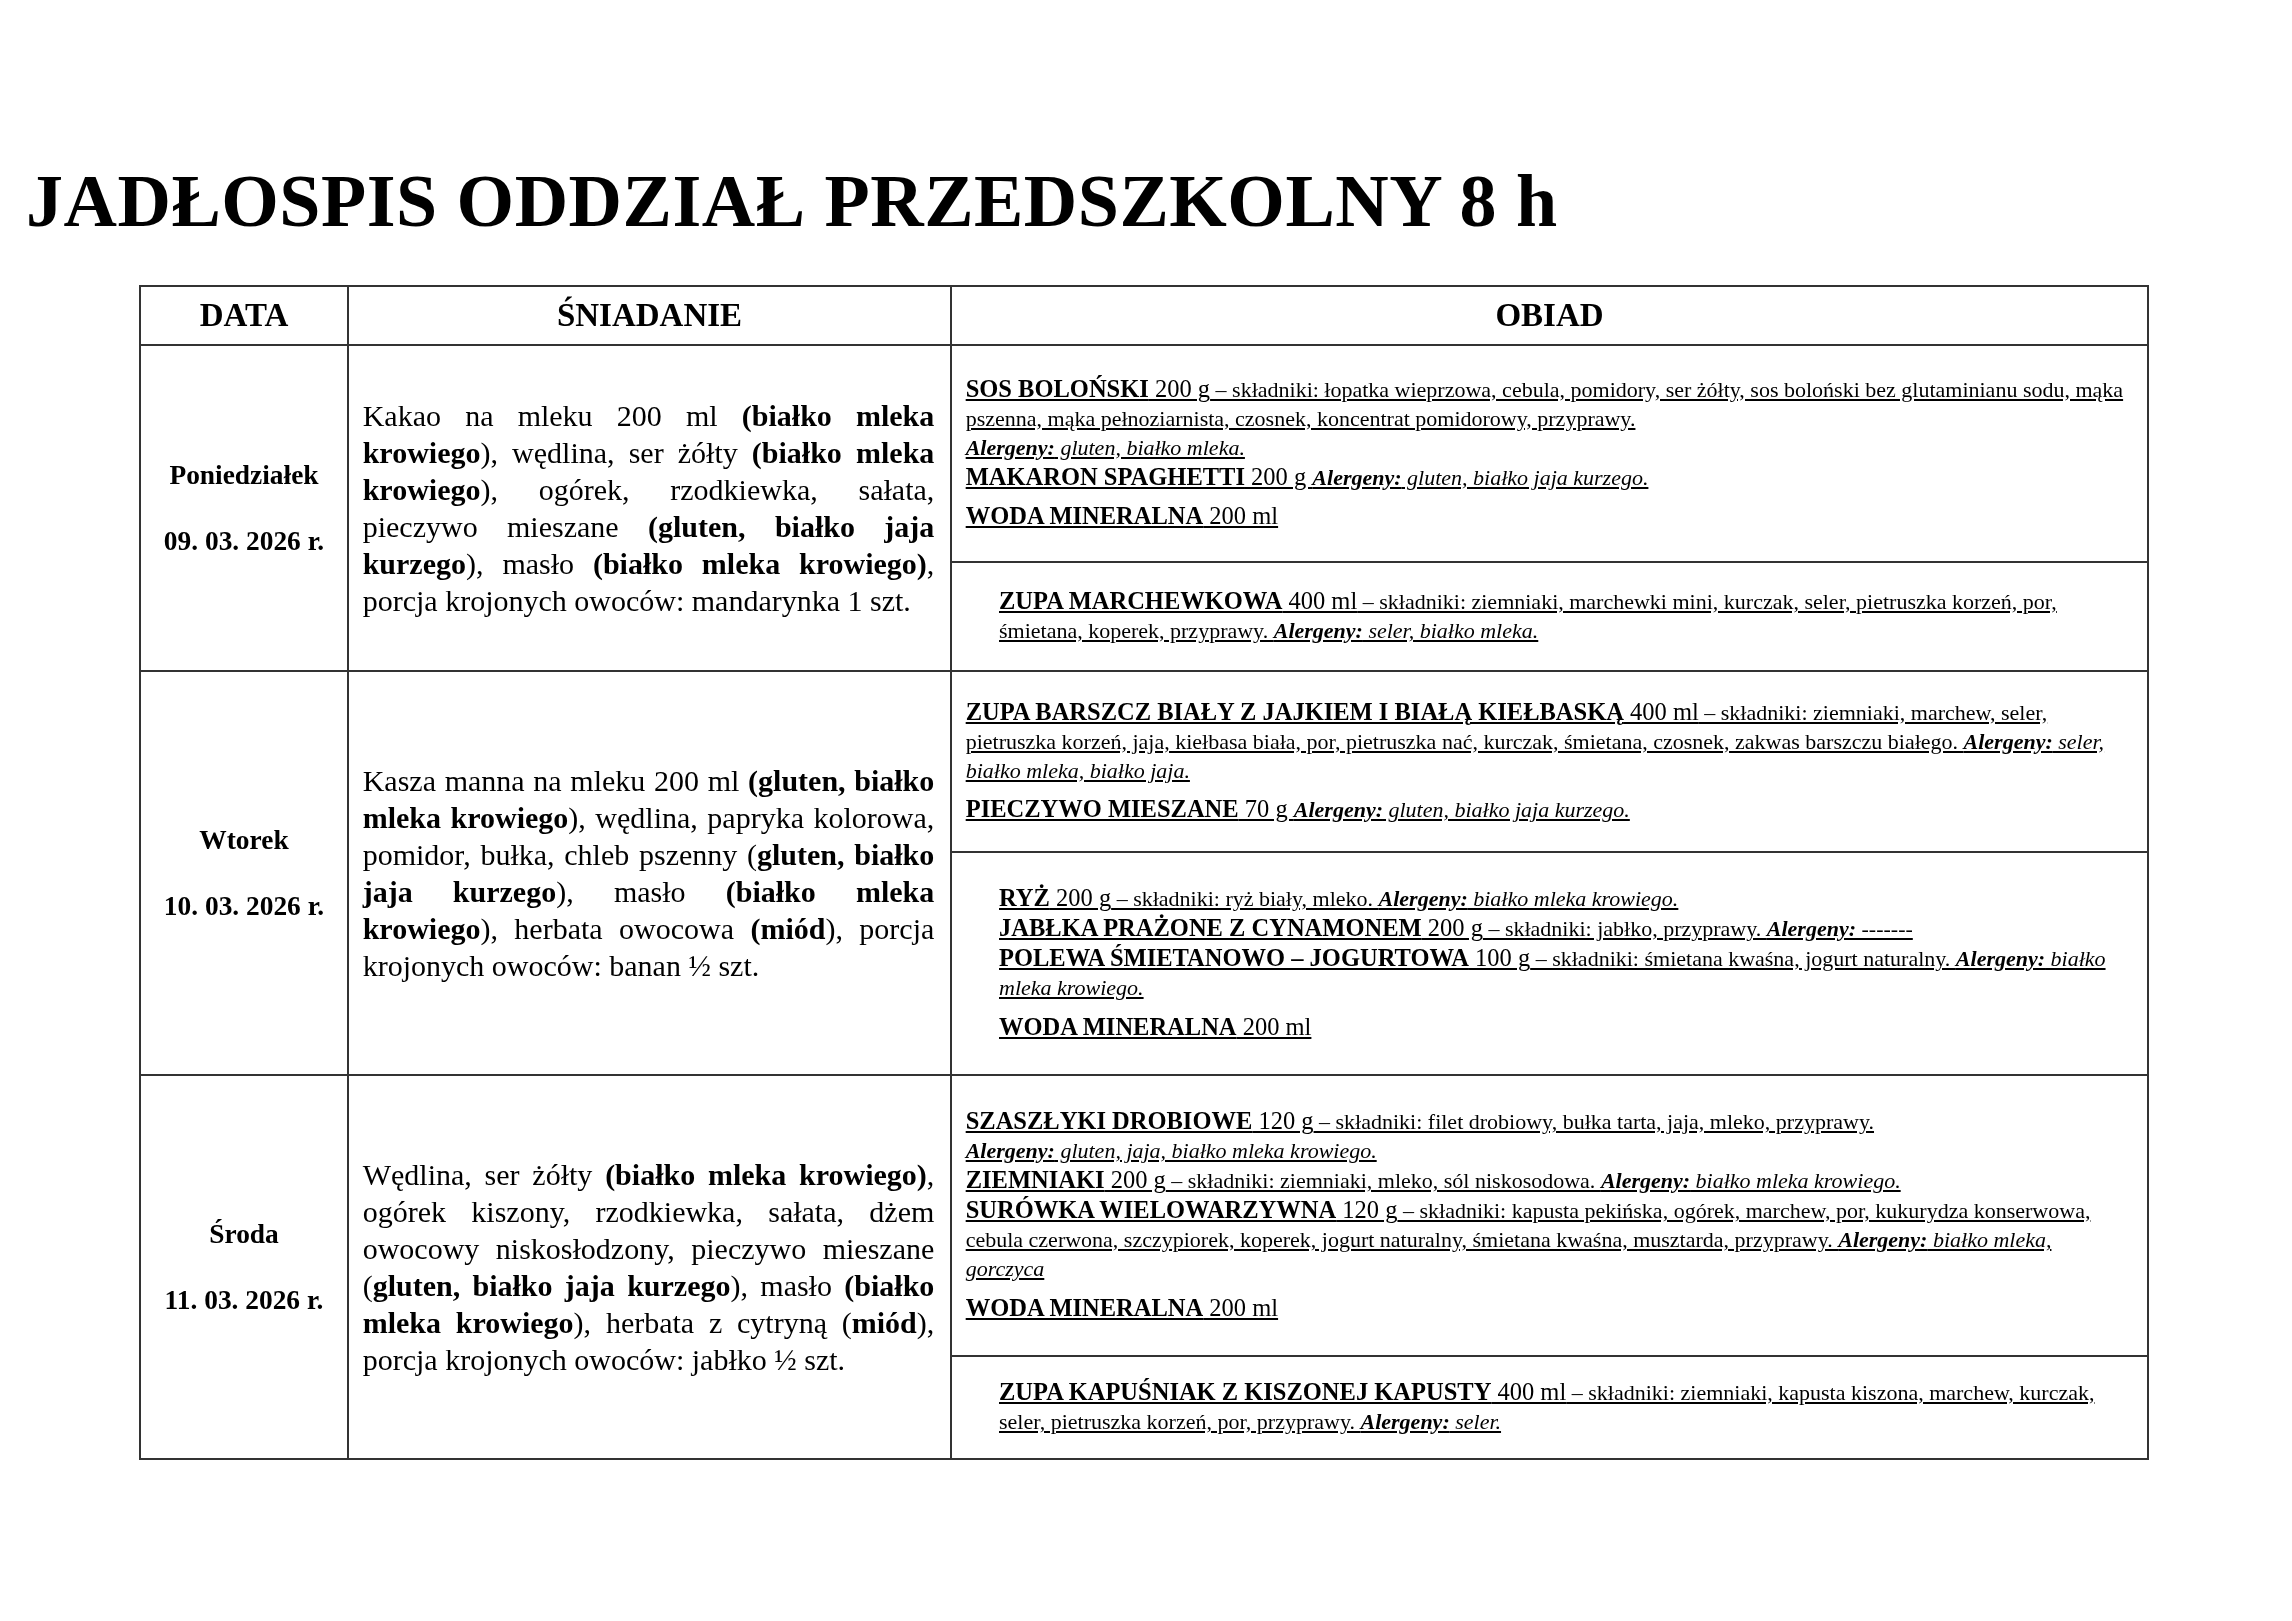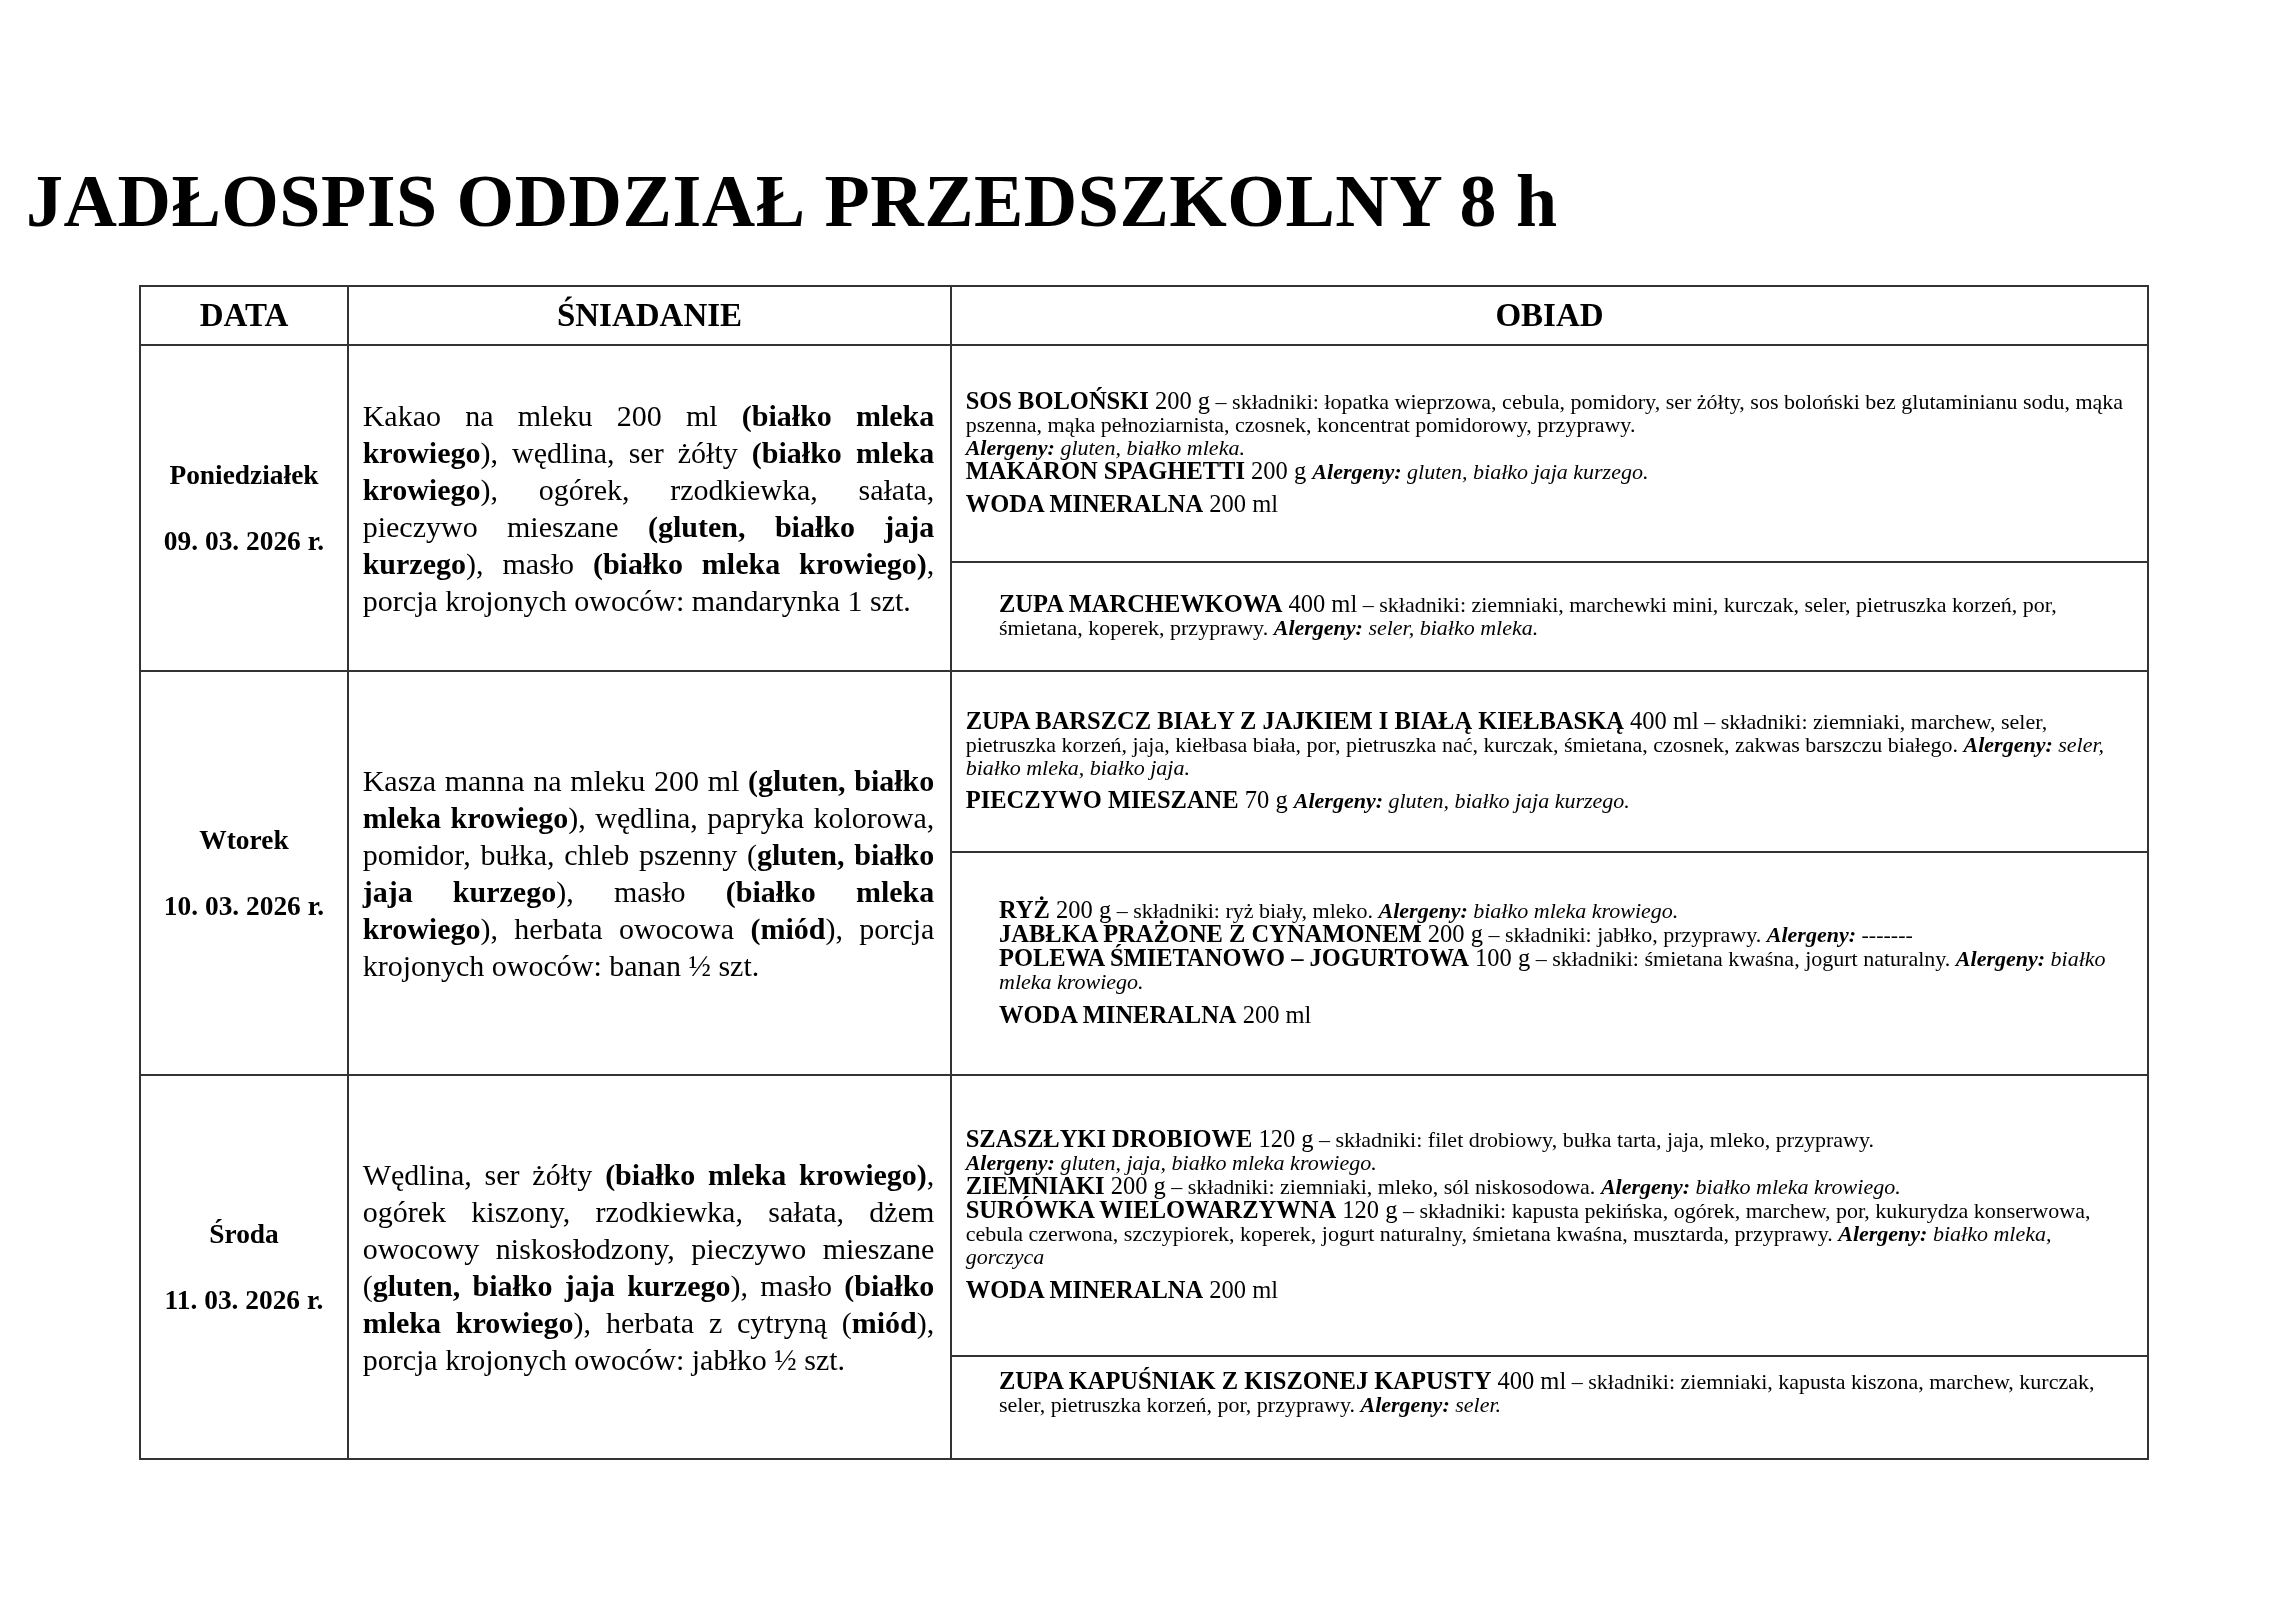--- a/index.html
+++ b/index.html
@@ -23,21 +23,21 @@
   col.c-bf { width: 603px; }
   col.c-din { width: 1197px; }
   th { font-weight: bold; font-size: 33px; height: 57px; text-align: center; }
   .date-cell { text-align: center; font-weight: bold; font-size: 27.4px; line-height: 33px; }
   .date-cell .day { display: block; margin-bottom: 33px; }
   .bf-cell {
     font-size: 30px; line-height: 37px; text-align: justify; padding: 0 15.7px 0 13.7px !important;
   }
   .bf-cell b { font-weight: bold; }
   .din-cell { padding: 0 !important; vertical-align: top !important; }
-  .sub { border-bottom: 2px solid #333; padding: 11.8px 13.7px 13.7px 13.7px; box-sizing: border-box; font-size: 22px; line-height: 23px; }
+  .sub { border-bottom: 2px solid #333; padding: 11.8px 13.7px 13.7px 13.7px; box-sizing: border-box; font-size: 22px; line-height: 29px; text-decoration: underline; }
   .sub:last-child { border-bottom: none; padding-left: 47px; }
   .dish { font-weight: bold; font-size: 24.5px; }
   .qty { font-size: 24.5px; }
   .alg { font-style: italic; }
   .alg b { font-style: italic; font-weight: bold; }
   .gap { display: block; height: 9.8px; }
   .line { display: block; }
 </style>
 </head>
 <body>
@@ -105,21 +105,21 @@
         <td class="din-cell">
           <div class="sub" style="height: 281px; display: flex; flex-direction: column; justify-content: center;">
             <div>
               <span class="line"><b class="dish">SZASZŁYKI DROBIOWE</b><span class="qty"> 120 g</span><span> – składniki: filet drobiowy, bułka tarta, jaja, mleko,  przyprawy.</span><br><span class="alg"><b>Alergeny:</b><span> gluten,  jaja, białko mleka krowiego.</span></span></span>
               <span class="line"><b class="dish">ZIEMNIAKI</b><span class="qty">  200 g</span><span> – składniki: ziemniaki, mleko, sól niskosodowa. </span><span class="alg"><b>Alergeny:</b><span> białko mleka krowiego.</span></span></span>
               <span class="line"><b class="dish">SURÓWKA WIELOWARZYWNA</b><span class="qty">  120 g</span><span> – składniki: kapusta pekińska, ogórek, marchew, por, kukurydza konserwowa, cebula czerwona, szczypiorek, koperek,  jogurt naturalny, śmietana kwaśna, musztarda, przyprawy. </span><span class="alg"><b>Alergeny:</b><span> białko mleka, gorczyca</span></span></span>
               <span class="gap"></span>
               <span class="line"><b class="dish">WODA MINERALNA</b><span class="qty"> 200 ml</span></span>
             </div>
           </div>
-          <div class="sub" style="height: 101px; display: flex; flex-direction: column; ">
+          <div class="sub" style="height: 101px; display: flex; flex-direction: column; justify-content: center;">
             <div>
               <span class="line"><b class="dish">ZUPA KAPUŚNIAK Z KISZONEJ KAPUSTY</b><span class="qty"> 400 ml</span><span> – składniki: ziemniaki, kapusta kiszona, marchew, kurczak, seler, pietruszka korzeń, por, przyprawy. </span><span class="alg"><b>Alergeny:</b><span> seler.</span></span></span>
             </div>
           </div>
         </td>
       </tr>
     </tbody>
 </table>
 
 

